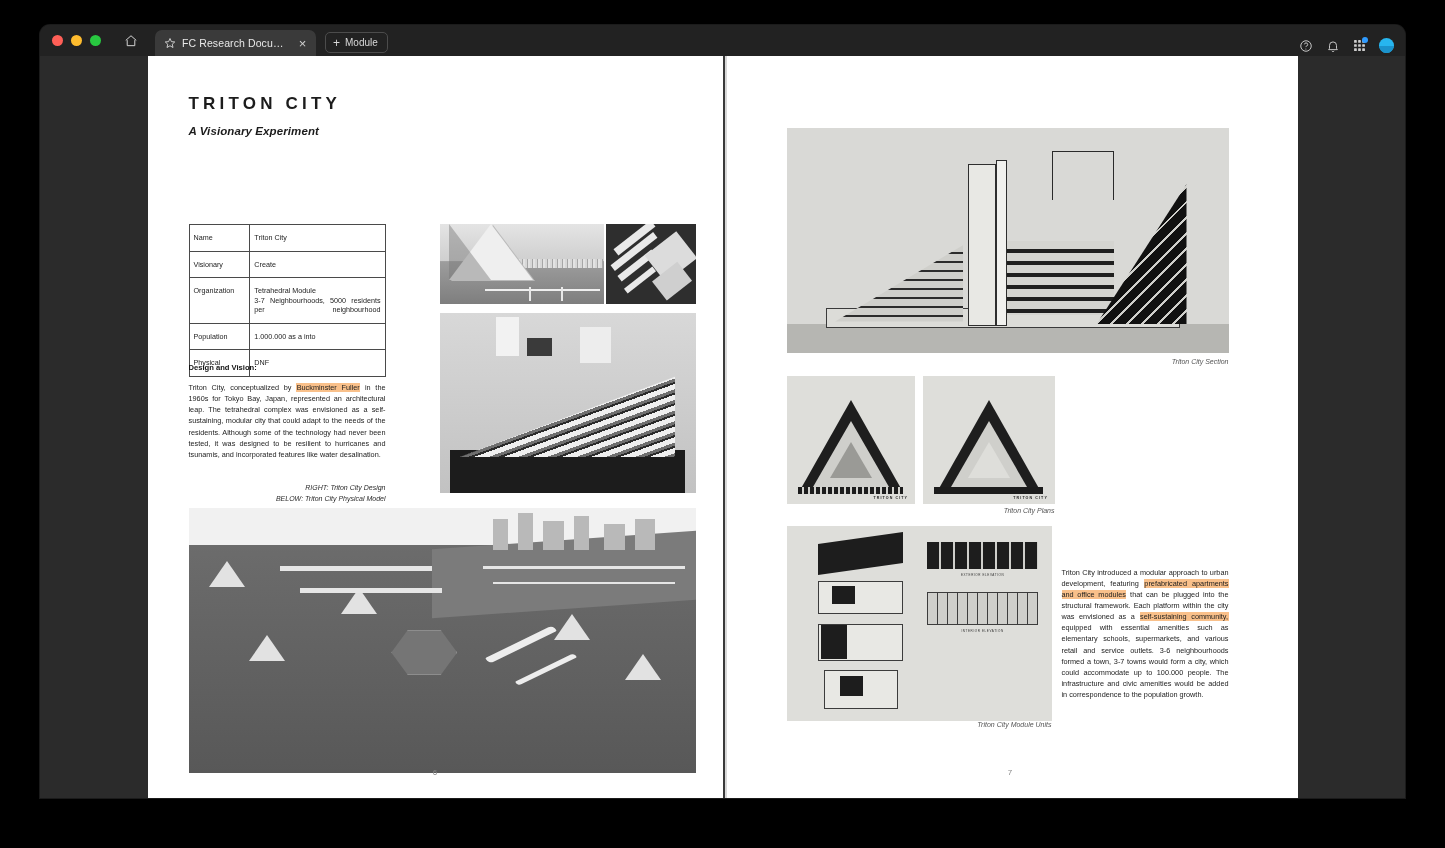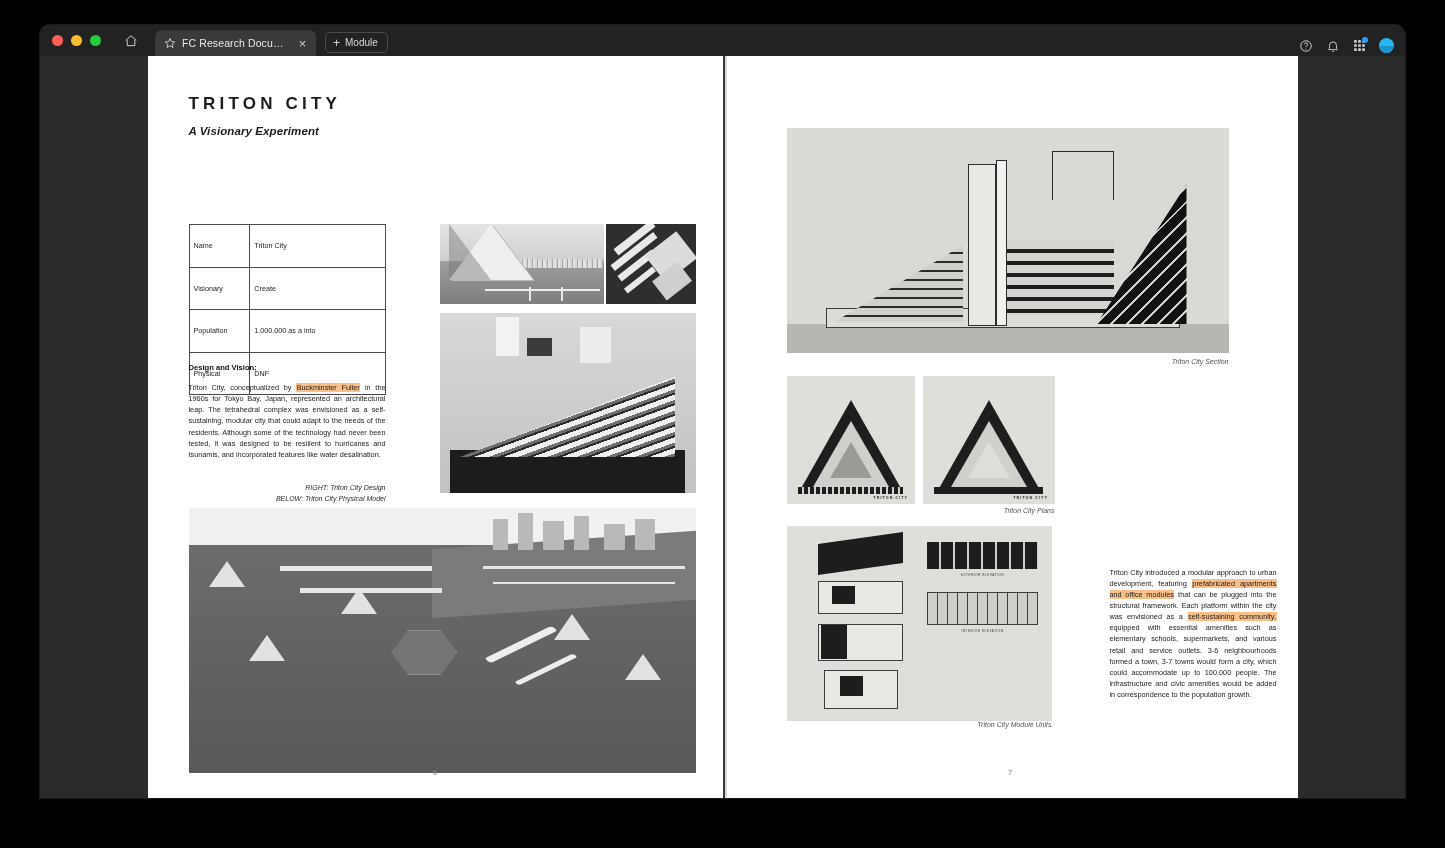--- a/index.html
+++ b/index.html
@@ -155,21 +155,21 @@
   }
 
   table.facts {
     position: absolute; left: 41px; top: 168px;
     width: 197px;
     border-collapse: collapse;
     font-size: 7.2px; color: #1c1c1c;
   }
   table.facts td {
     border: 0.8px solid #4a4a4a;
-    padding: 16px 4px;
+    padding: 8px 4px;
     vertical-align: top;
     line-height: 1.32;
   }
   table.facts td.k { width: 61px; }
   table.facts td.v { width: 136px; }
   td.v .just { text-align: justify; text-align-last: justify; }
 
   .sec-head {
     position: absolute; left: 41px; top: 307px;
     font-size: 7.6px; font-weight: 700; color: #111;
@@ -215,21 +215,20 @@
   .cap-section { left: 206px; top: 302px; width: 300px; }
   .cap-plans   { left: 132px; top: 451px; width: 200px; }
   .cap-module  { left: 129px; top: 665px; width: 200px; }
 
   .right-copy {
     position: absolute; left: 339px; top: 511px;
     width: 167px;
     font-size: 7.3px; line-height: 1.52;
     color: #1c1c1c;
     text-align: justify;
-    margin-left: 48px;
   }
 
   
   .sky-a { position:absolute; inset:0; background: linear-gradient(#e4e4e4 0%, #cfcfcf 46%, #9d9d9d 47%, #7e7e7e 100%); }
   .pyr {
     position: absolute; left: 6%; bottom: 30%;
     width: 0; height: 0;
     border-left: 42px solid transparent;
     border-right: 42px solid transparent;
     border-bottom: 56px solid #efefef;
@@ -447,20 +446,27 @@
             <tbody>
                 <tr>
               <td class="k">Name</td>
               <td class="v">Triton City</td>
             </tr>
             <tr>
               <td class="k">Visionary</td>
               <td class="v">Create</td>
             </tr>
             <tr>
+              <td class="k">Organization</td>
+              <td class="v">
+                <div>Tetrahedral Module</div>
+                <div class="just">3-7 Neighbourhoods, 5000 residents per neighbourhood</div>
+              </td>
+            </tr>
+            <tr>
               <td class="k">Population</td>
               <td class="v">1.000.000 as a into</td>
             </tr>
             <tr>
               <td class="k">Physical</td>
               <td class="v">DNF</td>
             </tr>
           </tbody>
             </table>
 

